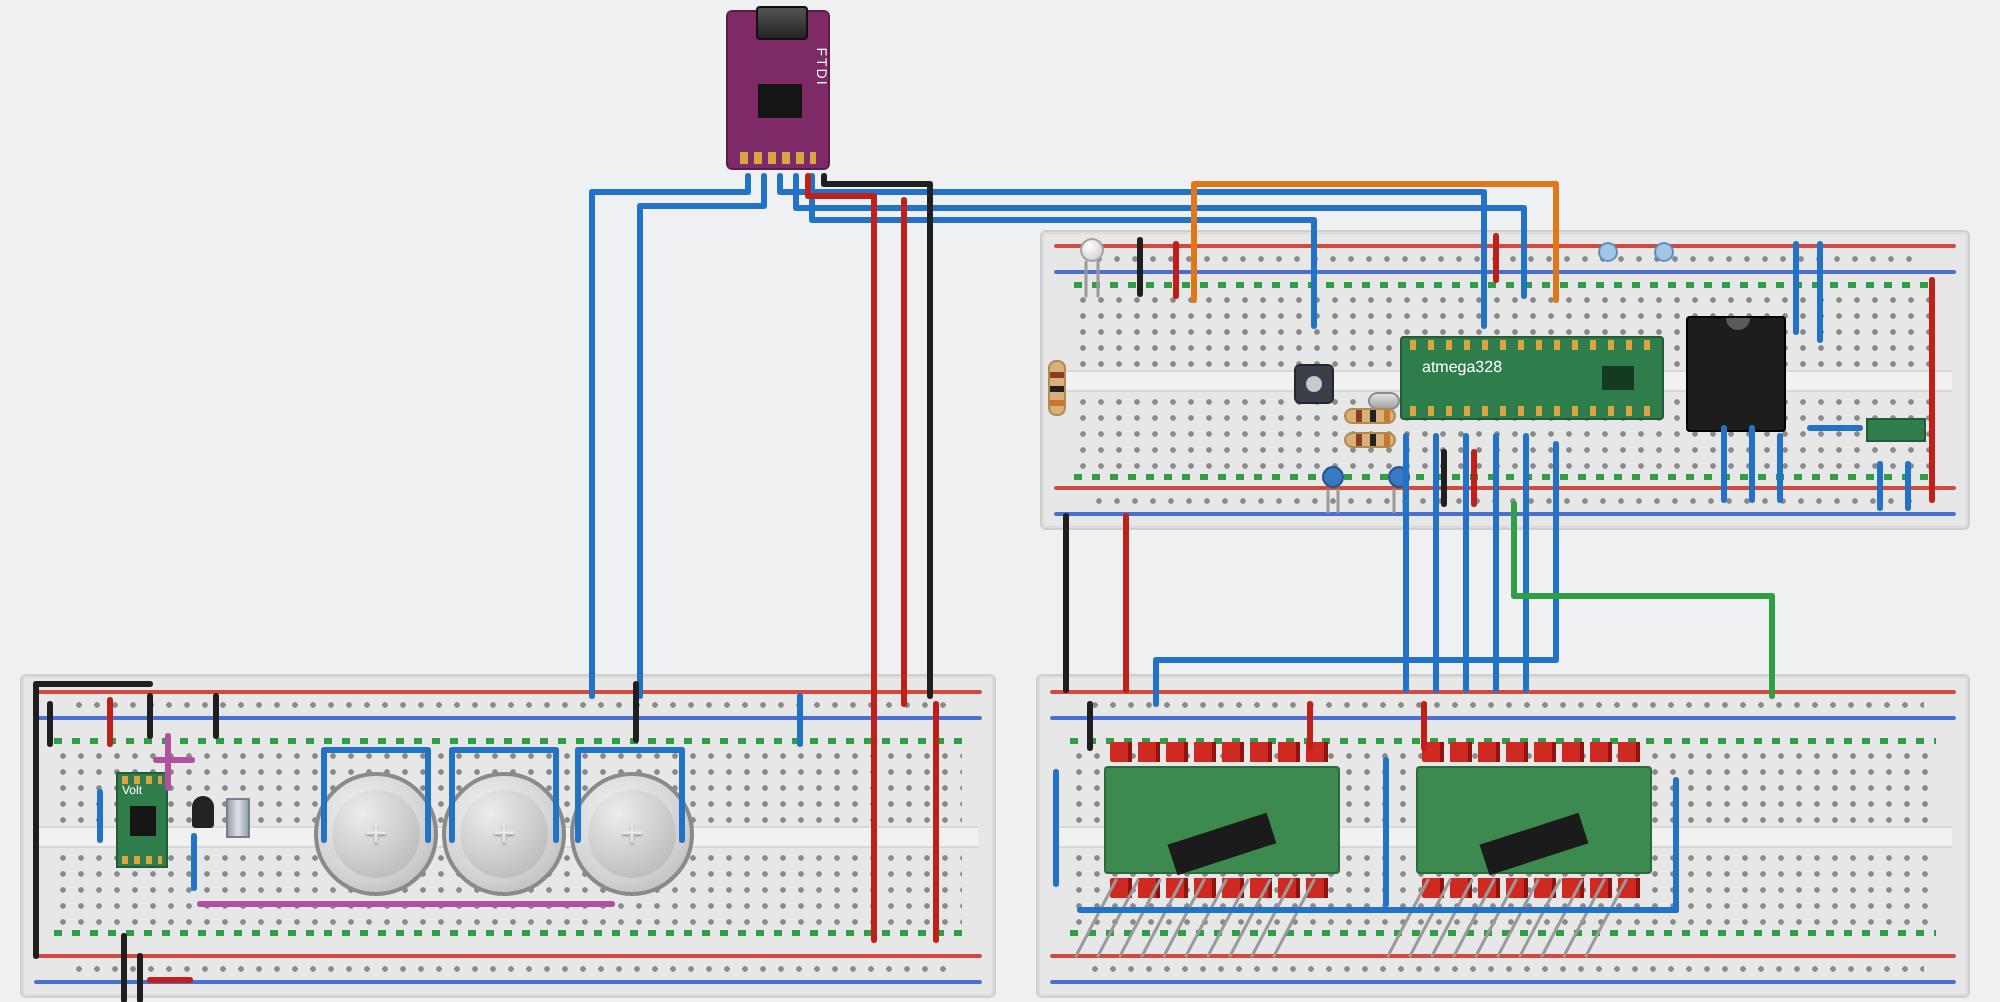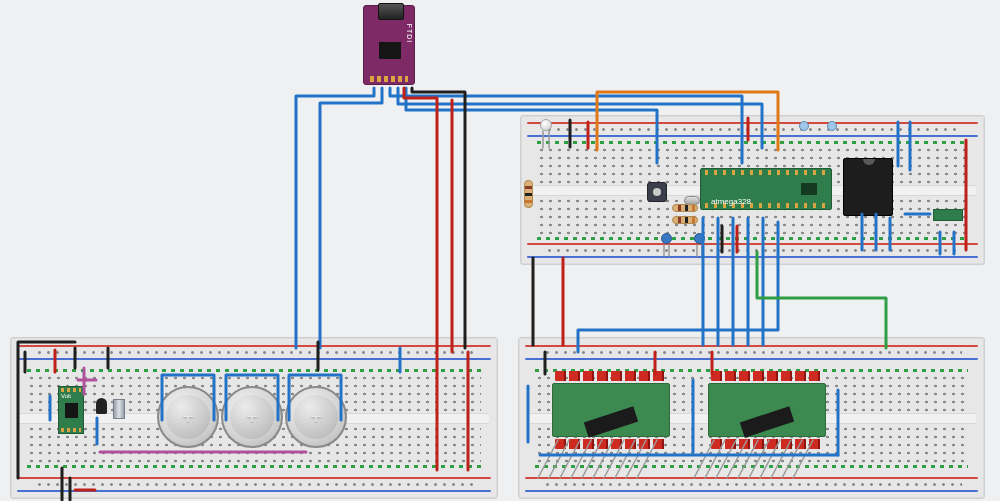--- a/index.html
+++ b/index.html
@@ -43,21 +43,21 @@
     background-image:repeating-linear-gradient(90deg,#d9a441 0 4px,transparent 4px 7px);}
   .ftdi .lbl{position:absolute;right:-6px;top:24px;color:#fff;font-size:7px;
     transform:rotate(90deg);letter-spacing:1px;}
 
   
   .mcu{left:700px;top:168px;width:132px;height:42px;background:#2f7d4a;
     border:1px solid #215c36;border-radius:2px;}
   .mcu .pins{position:absolute;left:4px;right:4px;height:5px;
     background-image:repeating-linear-gradient(90deg,#d9a441 0 3px,transparent 3px 9px);}
   .mcu .pins.t{top:1px;} .mcu .pins.b{bottom:1px;}
-  .mcu .lbl{position:absolute;left:10px;top:28px;color:#fff;font-size:8px;}
+  .mcu .lbl{position:absolute;left:10px;top:10px;color:#fff;font-size:8px;}
   .mcu .part{position:absolute;right:14px;top:14px;width:16px;height:12px;background:#143a22;}
 
   
   .dip{left:843px;top:158px;width:50px;height:58px;background:#1d1d1d;
     border:1px solid #000;border-radius:2px;}
   .dip .notch{position:absolute;top:0;left:19px;width:12px;height:6px;background:#5a5a5a;
     border-radius:0 0 6px 6px;}
 
   .minib{left:933px;top:209px;width:30px;height:12px;background:#2f7d4a;border:1px solid #215c36;}
 

